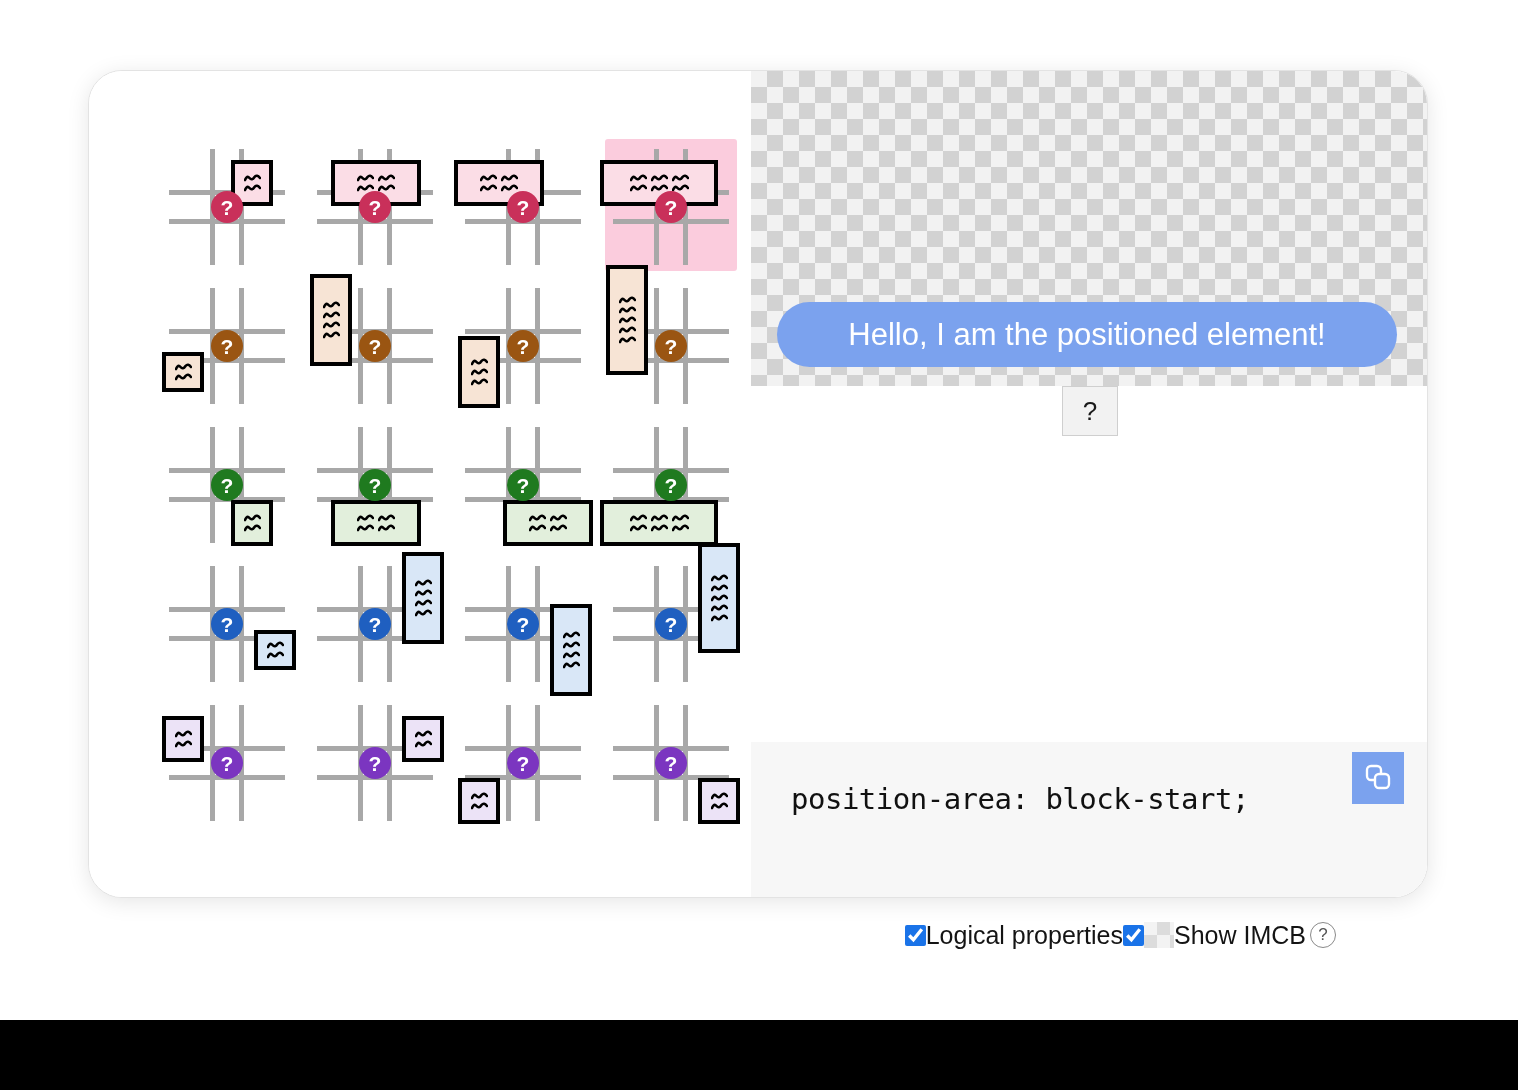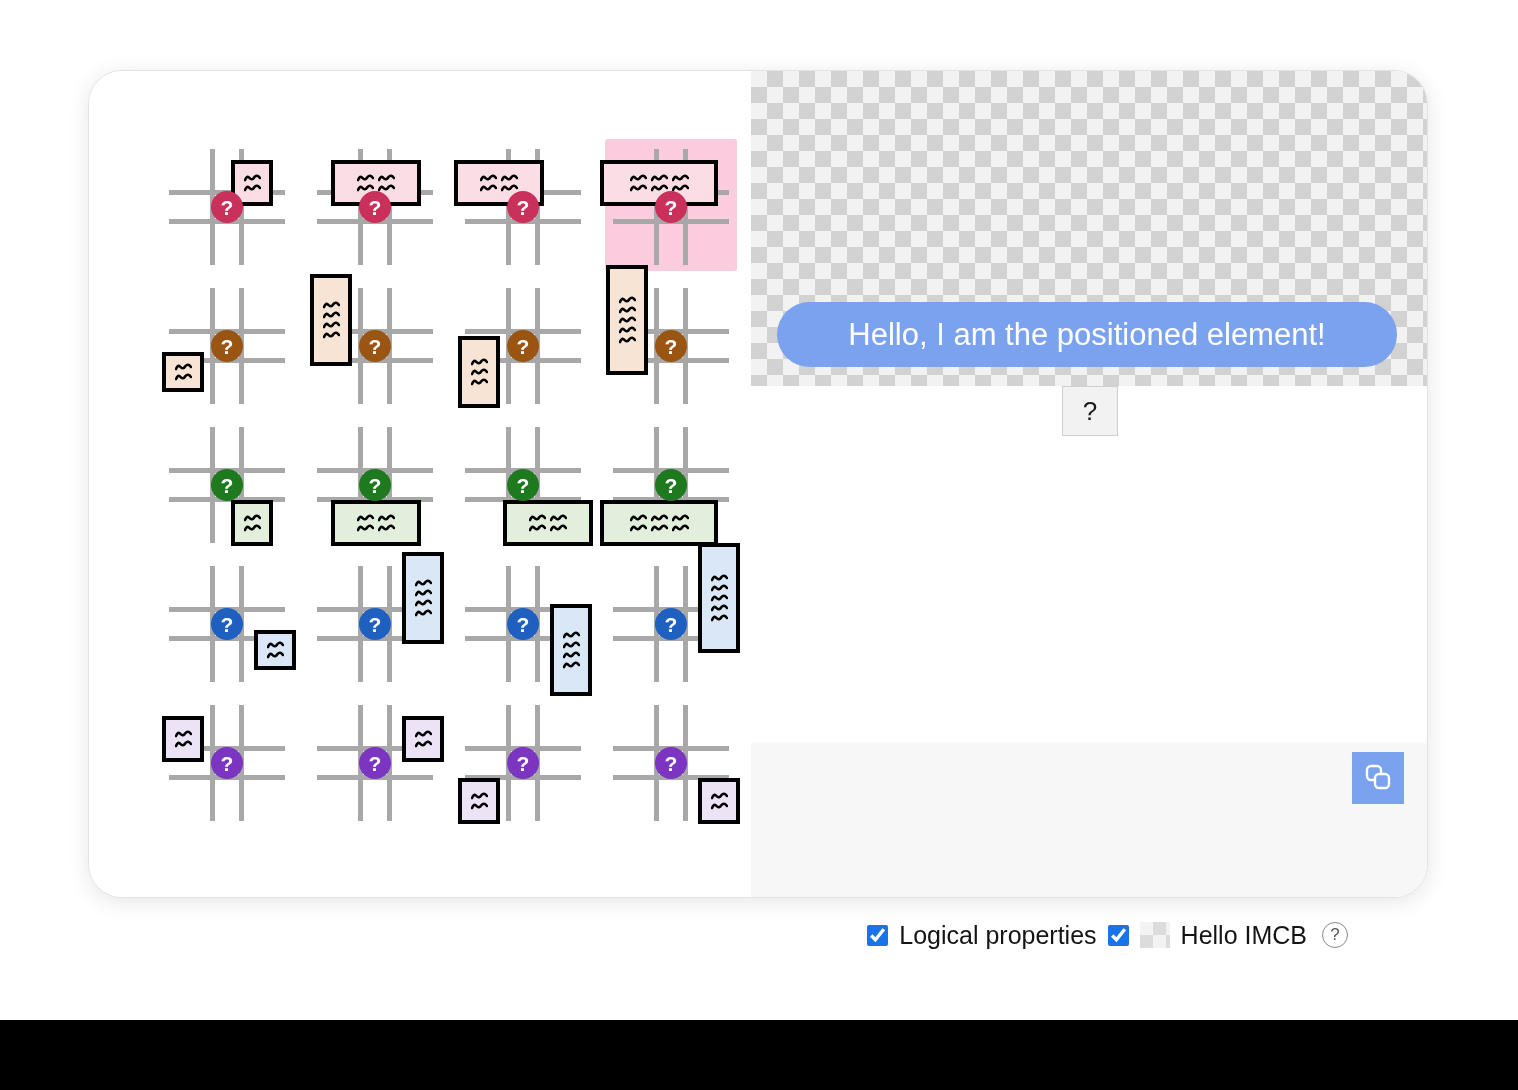--- a/index.html
+++ b/index.html
@@ -189,26 +189,25 @@
     padding: 0;
     cursor: pointer;
     display: flex;
     align-items: center;
     justify-content: center;
   }
 
   
   .footer-controls {
     position: absolute;
-    left: 12px; top: 922px;
+    left: 0; top: 922px;
     width: 1428px;
     display: flex;
     align-items: center;
     justify-content: flex-end;
-    gap: 11px;
     padding-right: 92px;
     font-size: 25px;
     color: #141414;
   }
   .footer-controls .cb {
     width: 21px; height: 21px;
     accent-color: #1a73e8;
     margin: 0;
     cursor: pointer;
   }
@@ -919,37 +918,38 @@
 
   <div class="card-right">
 
     <div class="checker-area"></div>
 
     <div class="positioned-element">Hello, I am the positioned element!</div>
 
     <div class="anchor-element">?</div>
 
     <div class="code-panel">
+      <div class="code-text">position-area: block-start;</div>
       <button class="copy-button">
         <span>
           <svg width="30" height="30" viewBox="0 0 24 24" fill="none" stroke="#ffffff" stroke-width="1.9">
             <rect x="3.2" y="3.2" width="11.2" height="11.2" rx="3.2"></rect>
             <rect x="9.6" y="9.6" width="11.2" height="11.2" rx="3.2" fill="#7ba2ee"></rect>
           </svg>
         </span>
       </button>
     </div>
 
   </div>
 </div>
 
 <div class="footer-controls">
   <input class="cb" type="checkbox" id="cb-logical" checked="" style="">
   <label class="footer-label" for="cb-logical">Logical properties</label>
 
   <input class="cb" type="checkbox" id="cb-imcb" checked="" style="">
   <span class="mini-checker"></span>
-  <label class="footer-label" for="cb-imcb">Hello IMCB</label>
+  <label class="footer-label" for="cb-imcb">Show IMCB</label>
 
   <span class="help-icon">?</span>
 </div>
 
 <div class="page-bottom-strip"></div>
 
 </body></html>

